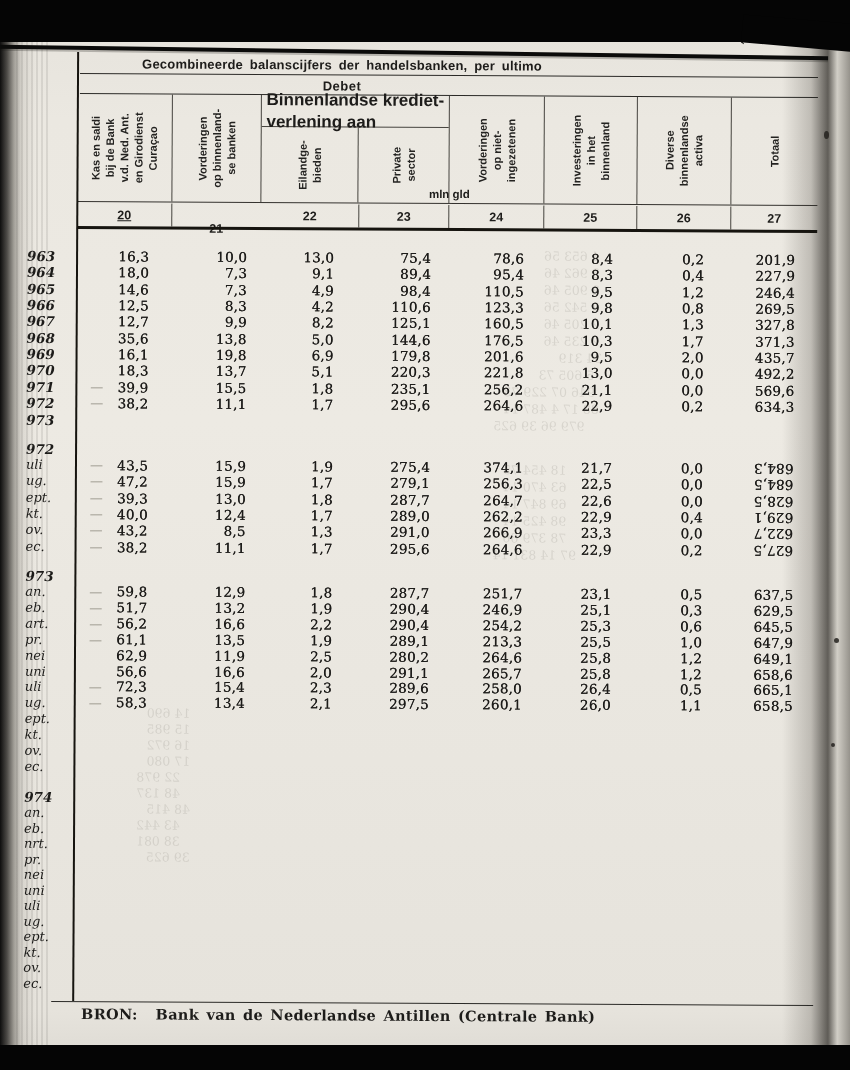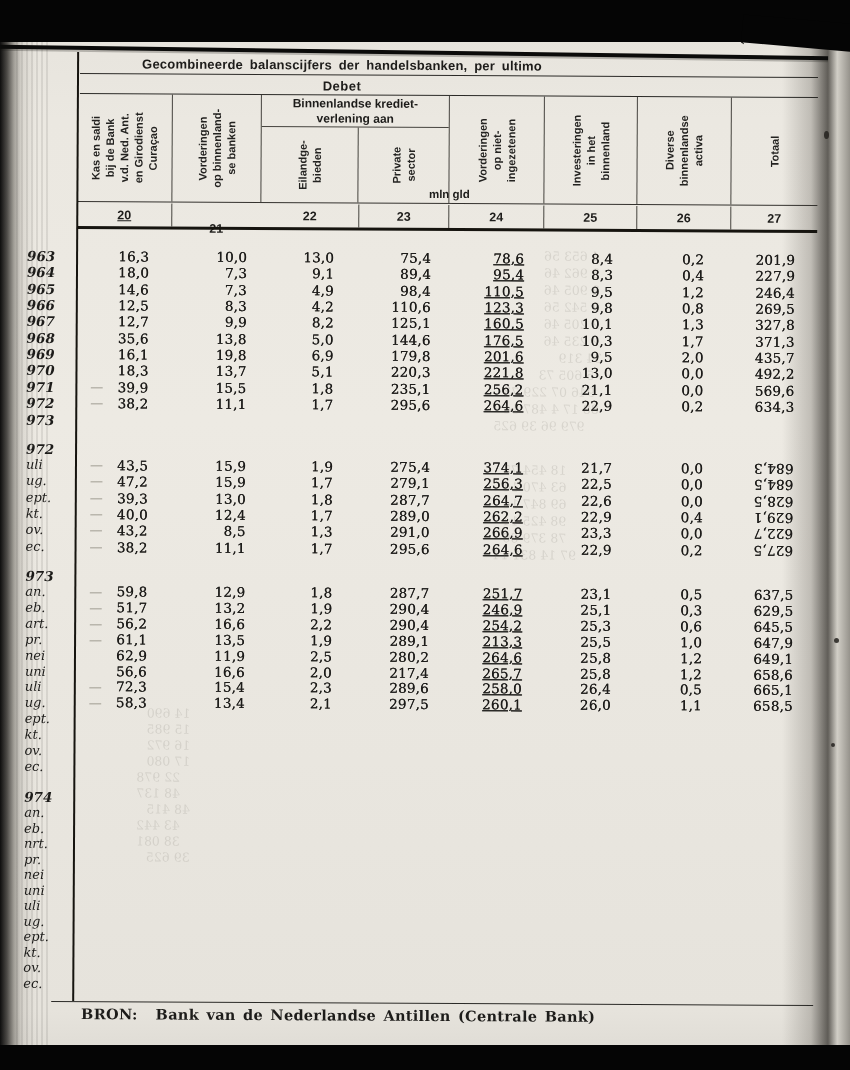--- a/index.html
+++ b/index.html
@@ -32,40 +32,40 @@
   .ttl{position:absolute;left:80px;top:56px;width:524px;text-align:center;font-size:13px;font-weight:700;
        word-spacing:3px;letter-spacing:.2px;}
   .debet{position:absolute;left:80px;top:77px;width:524px;text-align:center;font-size:13px;font-weight:700;letter-spacing:.5px;}
 
   .hgrid{position:absolute;left:78px;top:94px;width:740px;height:108px;display:flex;border-bottom:1.2px solid #34322e;box-sizing:border-box;}
   .hcell{display:flex;align-items:center;justify-content:center;box-sizing:border-box;}
   .bR{border-right:1.1px solid #45433e;}
   .vlab{writing-mode:vertical-rl;transform:rotate(180deg);white-space:pre-line;text-align:center;
         font-family:"Liberation Sans", sans-serif;font-size:11px;font-weight:700;line-height:1.3;color:#232220;}
   .grp{display:flex;flex-direction:column;box-sizing:border-box;}
-  .grp-label{height:32px;display:flex;align-items:center;justify-content:center;text-align:center;
+  .grp-label{height:32px;display:flex;align-items:center;justify-content:center;
              border-bottom:1.1px solid #45433e;font-family:"Liberation Sans", sans-serif;
-             font-size:12px;font-weight:700;line-height:1.25;white-space:pre-line;box-sizing:border-box;}
+             font-size:17px;font-weight:700;line-height:1.25;white-space:pre-line;box-sizing:border-box;}
   .grp-subs{flex:1;display:flex;}
   .mln{position:absolute;left:402px;top:186px;width:96px;text-align:center;font-size:11.5px;font-weight:700;}
 
   .numrow{position:absolute;left:78px;top:203px;width:740px;height:23px;display:flex;}
   .numrow .hcell{font-family:"Liberation Sans", sans-serif;font-size:12.5px;font-weight:700;color:#1e1d1b;}
   .heavyrule{position:absolute;left:78px;top:226px;width:740px;height:2.8px;background:#16140f;}
   .botrule{position:absolute;left:56px;top:1001px;width:762px;height:1.2px;background:#2b2a27;}
 
   .trow{position:absolute;left:20px;width:798px;display:grid;
         grid-template-columns:58px 95px 89px 98px 90px 95px 93px 94px 86px;}
   .lab{padding-left:8px;font-style:italic;font-size:13px;white-space:nowrap;}
   .lab.yr{font-weight:700;font-size:13.5px;}
   .lab.sec{font-weight:600;font-size:13.5px;}
   .cell{text-align:right;font-size:13.5px;letter-spacing:.2px;position:relative;
         text-shadow:.25px 0 0 currentColor;white-space:nowrap;}
   .p0{padding-right:23px;}.p1{padding-right:14px;}.p2{padding-right:25px;}.p3{padding-right:18px;}
-  .p4{padding-right:20px;text-decoration:underline;}.p5{padding-right:24px;}.p6{padding-right:27px;}.p7{padding-right:22px;}
+  .p4{padding-right:20px;}.p5{padding-right:24px;}.p6{padding-right:27px;}.p7{padding-right:22px;}
   .dash{position:absolute;left:14px;top:0;color:#8d897f;text-shadow:none;font-size:13px;}
   .flip{display:inline-block;transform:rotate(180deg);}
 
   .ghost{position:absolute;color:#6f6b62;opacity:.16;font-size:12.5px;transform:scaleX(-1);
          white-space:nowrap;pointer-events:none;}
   .footer{position:absolute;left:86px;top:1005px;font-size:14.5px;font-weight:700;letter-spacing:.3px;word-spacing:2px;}
   .footer .src{margin-left:18px;}
 </style>
 </head>
 <body>
@@ -391,21 +391,21 @@
             <div class="cell p4">264,6</div>
             <div class="cell p5">25,8</div>
             <div class="cell p6">1,2</div>
             <div class="cell p7">649,1</div>
           </div>
           <div class="trow" style="top: 663.5px; height: 15.9px; line-height: 15.9px;">
             <div class="lab">uni</div>
             <div class="cell p0">56,6</div>
             <div class="cell p1">16,6</div>
             <div class="cell p2">2,0</div>
-            <div class="cell p3">217,4</div>
+            <div class="cell p3">291,1</div>
             <div class="cell p4">265,7</div>
             <div class="cell p5">25,8</div>
             <div class="cell p6">1,2</div>
             <div class="cell p7">658,6</div>
           </div>
           <div class="trow" style="top: 679.4px; height: 15.9px; line-height: 15.9px;">
             <div class="lab">uli</div>
             <div class="cell p0">72,3<span class="dash">—</span></div>
             <div class="cell p1">15,4</div>
             <div class="cell p2">2,3</div>

